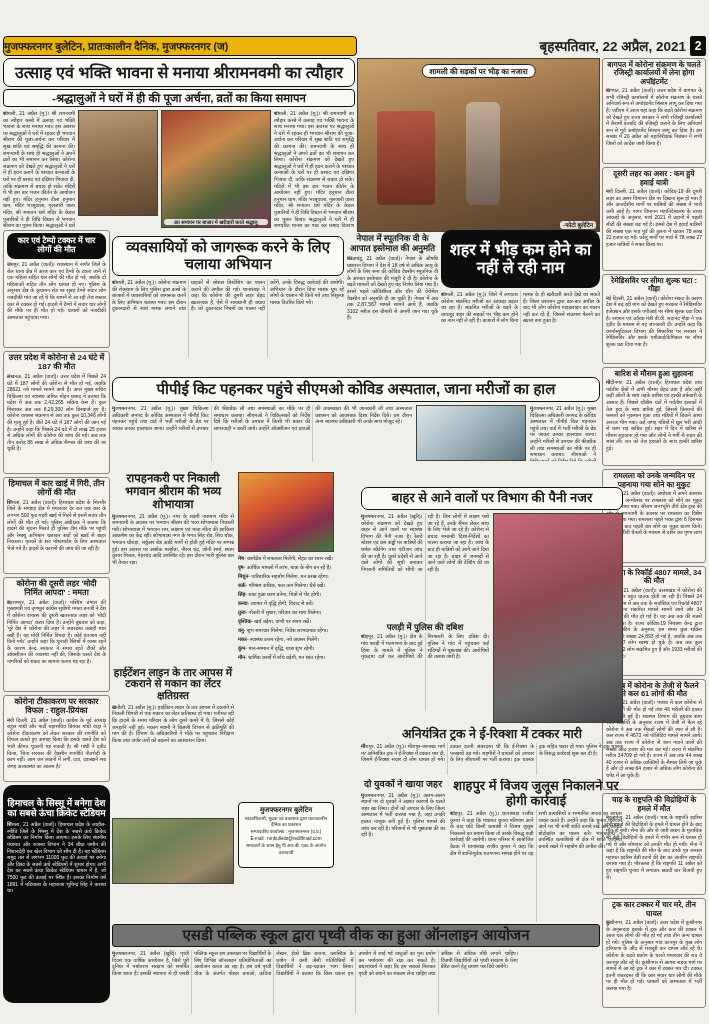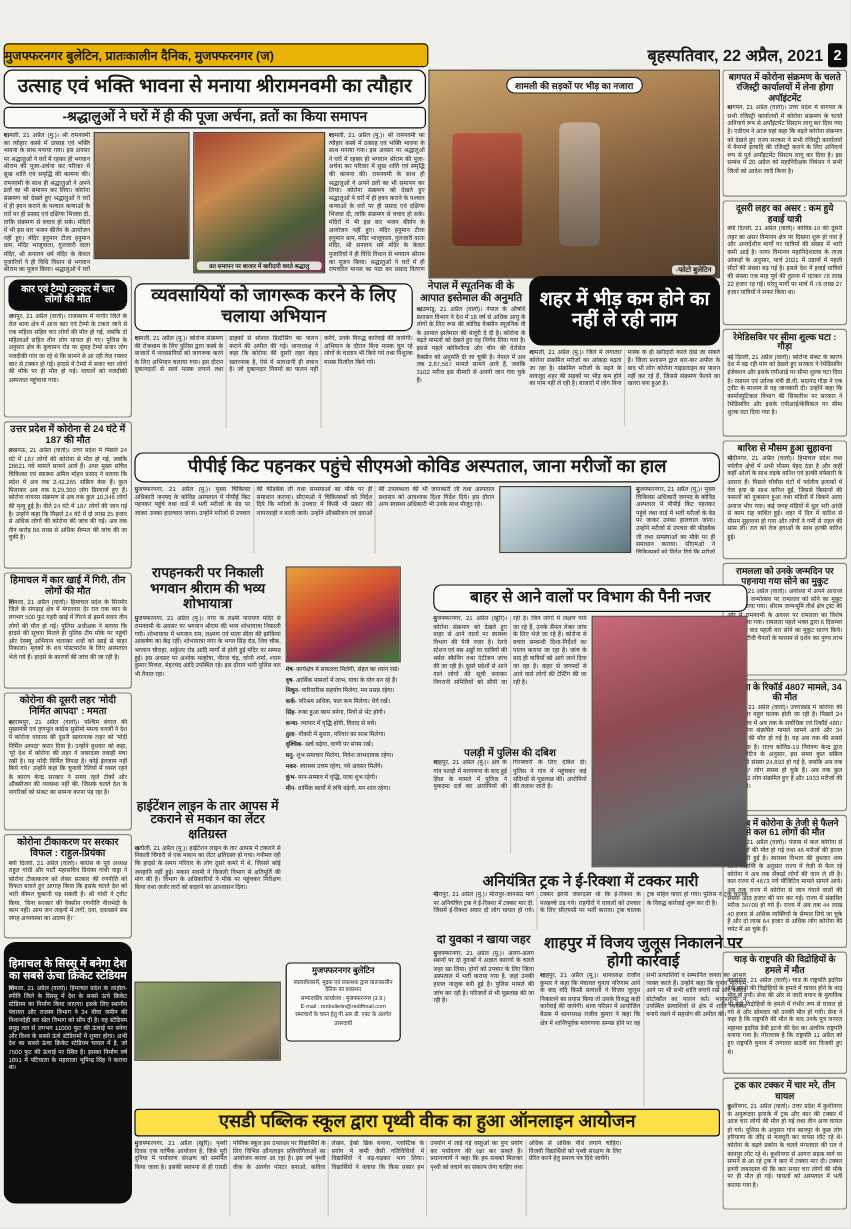--- a/index.html
+++ b/index.html
@@ -224,17 +224,17 @@
         <div class="nb" style="height:128px;margin-top:2px;">मुजफ्फरनगर, 21 अप्रैल (मु.)। अलग-अलग स्थानों पर दो युवकों ने अज्ञात कारणों के चलते जहर खा लिया। दोनों को उपचार के लिए जिला अस्पताल में भर्ती कराया गया है, जहां उनकी हालत नाजुक बनी हुई है। पुलिस मामले की जांच कर रही है। परिजनों से भी पूछताछ की जा रही है।</div>
       </div>
       <div style="width:172px;overflow:hidden;">
         <div class="hd" style="font-size:13px;">शाहपुर में विजय जुलूस निकालने पर होगी कार्रवाई</div>
         <div class="nb c2" style="height:112px;margin-top:2px;">शाहपुर, 21 अप्रैल (मु.)। थानाध्यक्ष राजीव कुमार ने कहा कि पंचायत चुनाव परिणाम आने के बाद यदि किसी प्रत्याशी ने विजय जुलूस निकालने का प्रयास किया तो उसके विरुद्ध कड़ी कार्रवाई की जायेगी। थाना परिसर में आयोजित बैठक में थानाध्यक्ष राजीव कुमार ने कहा कि क्षेत्र में शान्तिपूर्वक मतगणना सम्पन्न होने पर वह सभी प्रत्याशियों व सम्मानित जनता का आभार व्यक्त करते हैं। उन्होंने कहा कि चुनाव परिणाम आने पर भी सभी शांति बनाये रखें और कोविड प्रोटोकॉल का पालन करें। भानुप्रतापी ने उपस्थित प्रत्याशियों से क्षेत्र में शांति व्यवस्था बनाये रखने में सहयोग की अपील की।</div>
       </div>
     </div>
   </div>
 
   <div class="abs" style="left:112px;top:924px;width:488px;height:92px;">
-    <div class="hd hdbox" style="height:23px;font-size:15px;background:#fde047;border-radius:3px;">एसडी पब्लिक स्कूल द्वारा पृथ्वी वीक का हुआ ऑनलाइन आयोजन</div>
+    <div class="hd hdbox" style="height:23px;font-size:15px;background:#737373;border-radius:3px;">एसडी पब्लिक स्कूल द्वारा पृथ्वी वीक का हुआ ऑनलाइन आयोजन</div>
     <div class="nb c6" style="height:64px;margin-top:3px;">मुजफ्फरनगर, 21 अप्रैल (खुरि)। पृथ्वी दिवस एक वार्षिक आयोजन है, जिसे पूरी दुनिया में पर्यावरण संरक्षण को समर्पित किया जाता है। इसकी स्थापना से ही एसडी पब्लिक स्कूल इस उपलक्ष्य पर विद्यार्थियों के लिए विभिन्न ऑनलाइन प्रतियोगिताओं का आयोजन करता आ रहा है। इस वर्ष पृथ्वी वीक के अंतर्गत पोस्टर बनाओ, कविता लेखन, ईको ब्रिक बनाना, प्लास्टिक के प्रयोग में कमी जैसी गतिविधियों में विद्यार्थियों ने बढ़-चढ़कर भाग लिया। विद्यार्थियों ने बताया कि किस प्रकार हम उपयोग में लाई गई वस्तुओं का पुनः प्रयोग कर पर्यावरण की रक्षा कर सकते हैं। प्रधानाचार्य ने कहा कि हम सबको मिलकर पृथ्वी को बचाने का संकल्प लेना चाहिए तथा अधिक से अधिक पौधे लगाने चाहिए। विजयी विद्यार्थियों को पृथ्वी संरक्षण के लिए प्रेरित करने हेतु प्रमाण पत्र दिये जायेंगे।</div>
   </div>
 
 </div>
 
 </body></html>

